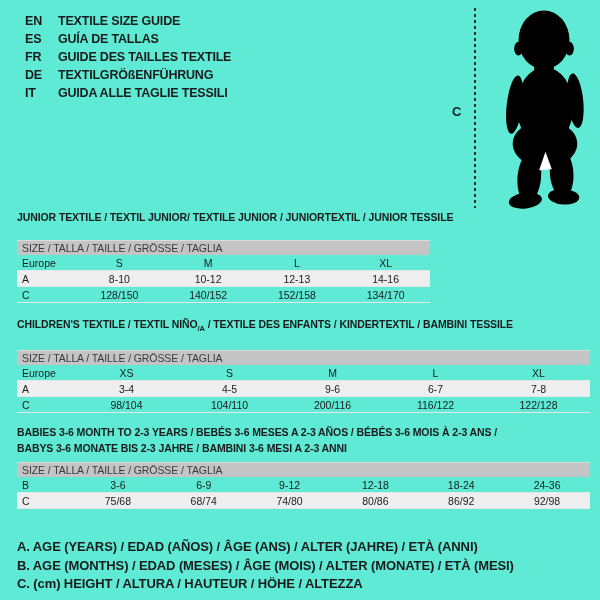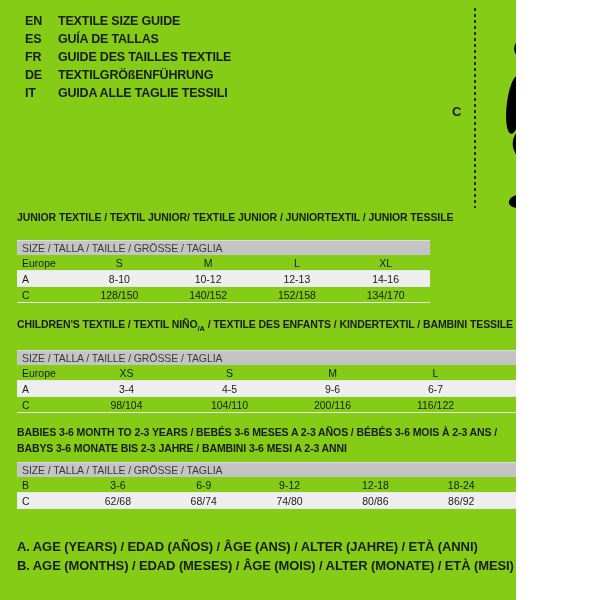--- a/index.html
+++ b/index.html
@@ -1,20 +1,20 @@
 <!DOCTYPE html>
 <html><head>
 <meta charset="utf-8">
 <style>
   html, body { margin: 0; padding: 0; background: #ffffff; }
   .canvas {
     position: relative;
-    width: 516px;
+    width: 600px;
     height: 600px;
-    background: #84cc16;
+    background: #5eead4;
     font-family: "Liberation Sans", "DejaVu Sans", sans-serif;
     color: #1b1b1b;
     overflow: hidden;
   }
 
   
   .lang-block { position: absolute; top: 12px; left: 25px; }
   .lang-row { display: flex; line-height: 18px; font-size: 12.5px; font-weight: bold; letter-spacing: -0.2px; }
   .lang-code { width: 33px; flex: 0 0 33px; }
   .lang-label { white-space: nowrap; }
@@ -233,29 +233,30 @@
           <td class="row-label">B</td>
           <td>3-6</td>
           <td>6-9</td>
           <td>9-12</td>
           <td>12-18</td>
           <td>18-24</td>
           <td>24-36</td>
         </tr>
         <tr class="striped">
           <td class="row-label">C</td>
-          <td>62/68</td>
+          <td>75/68</td>
           <td>68/74</td>
           <td>74/80</td>
           <td>80/86</td>
           <td>86/92</td>
           <td>92/98</td>
         </tr>
       </tbody>
     </table>
   </div>
 
   <div class="legend">
     <div class="legend-line">A. AGE (YEARS) / EDAD (AÑOS) / ÂGE (ANS) / ALTER (JAHRE) / ETÀ (ANNI)</div>
     <div class="legend-line">B. AGE (MONTHS) / EDAD (MESES) / ÂGE (MOIS) / ALTER (MONATE) / ETÀ (MESI)</div>
+    <div class="legend-line">C. (cm) HEIGHT / ALTURA / HAUTEUR / HÖHE / ALTEZZA</div>
   </div>
 
 </div>
 
 </body></html>

